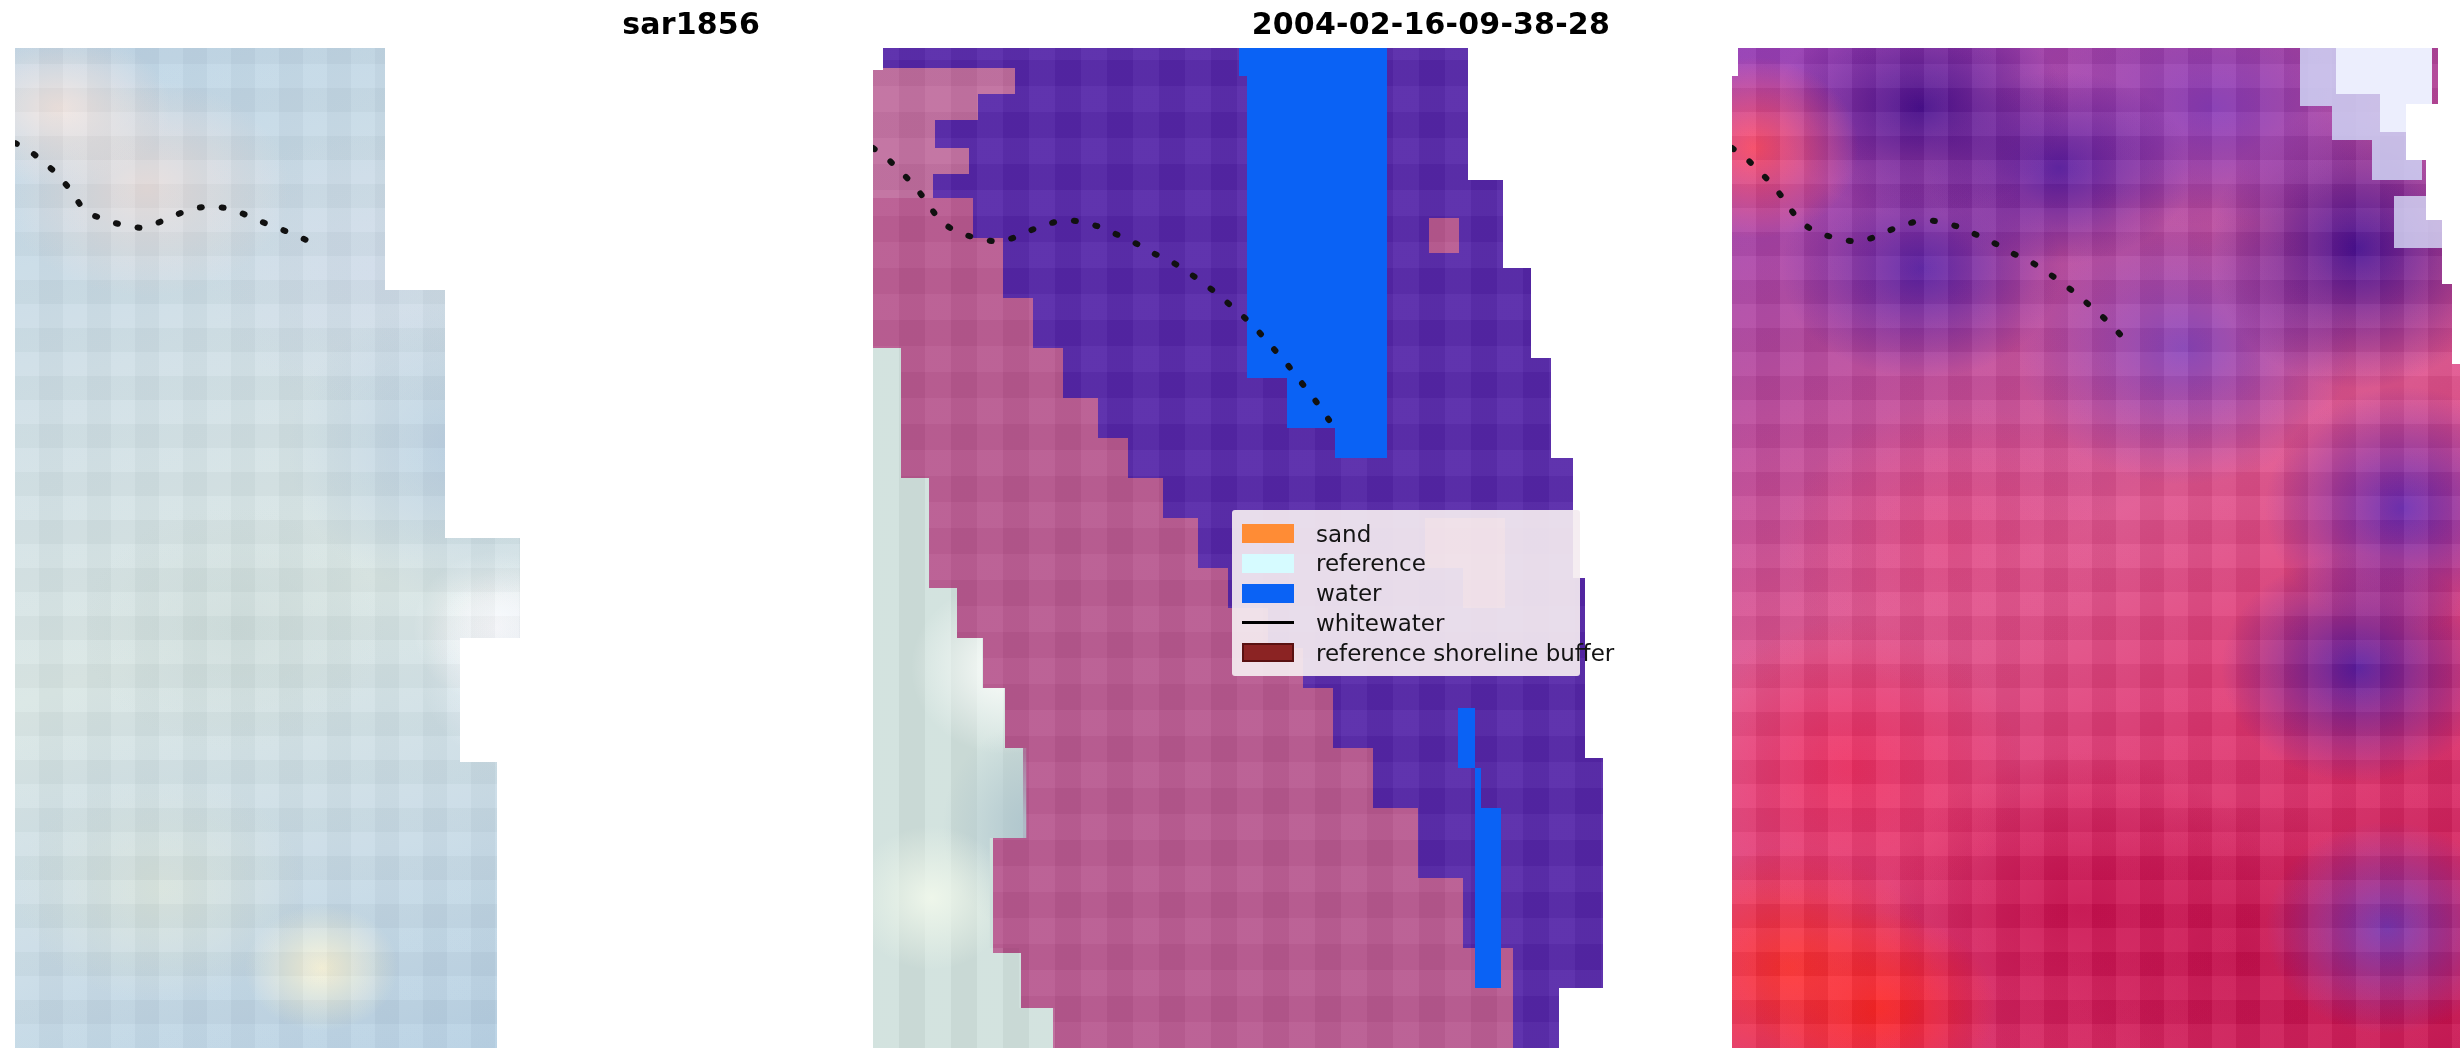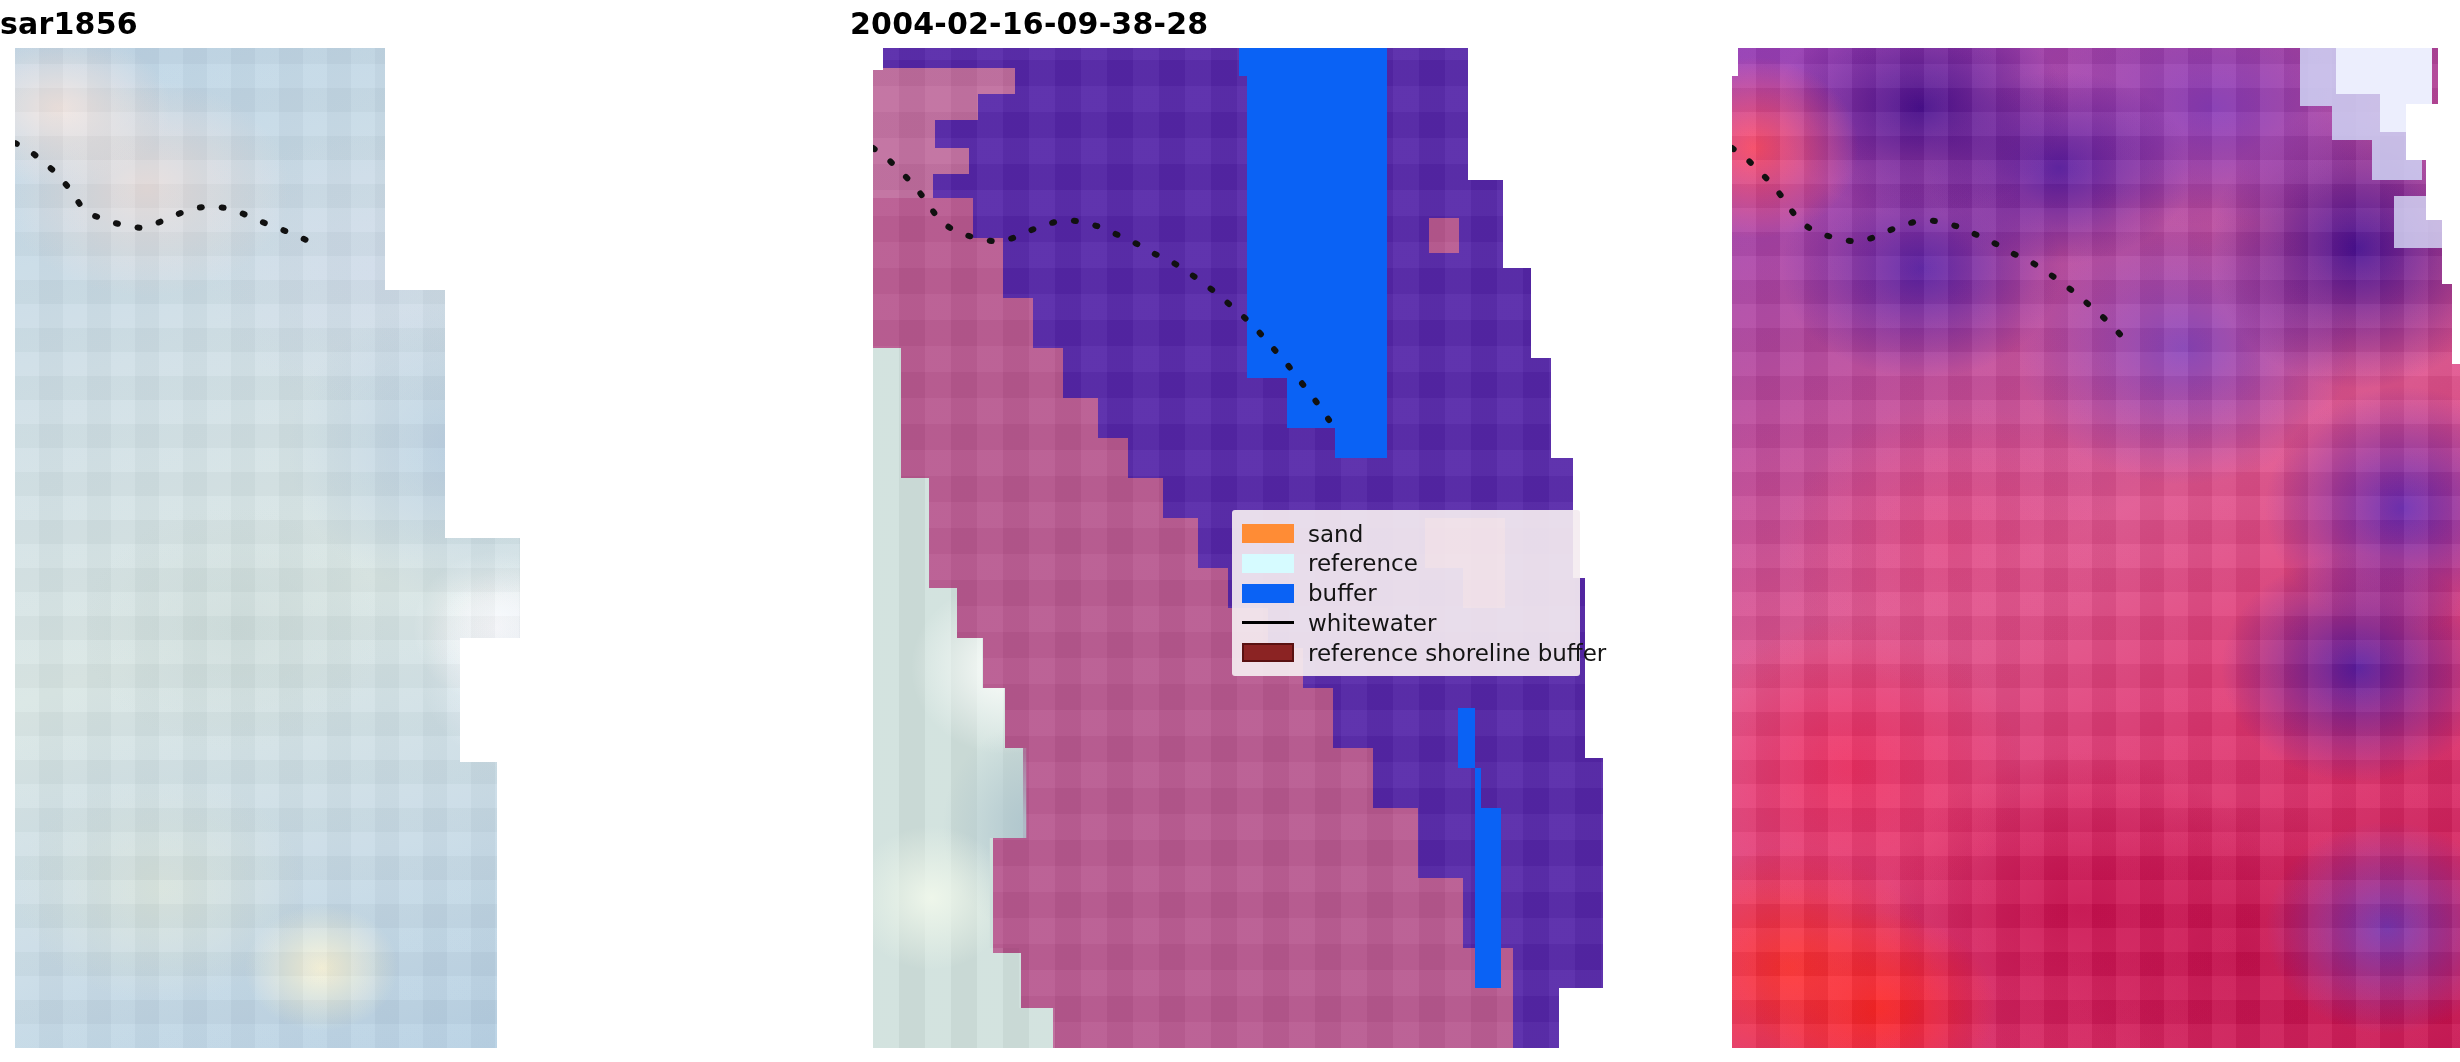--- a/index.html
+++ b/index.html
@@ -27,21 +27,21 @@
   .panel {
     position: absolute;
     top: 0;
     height: 1062px;
   }
   .panel-title {
     position: absolute;
     top: 6px;
     left: 0;
     width: 100%;
-    text-align: left;
+    text-align: right;
     font-size: 30px;
     font-weight: bold;
     color: #000000;
     letter-spacing: 0.2px;
     line-height: 36px;
     white-space: nowrap;
   }
   .axes {
     position: absolute;
     overflow: hidden;
@@ -86,20 +86,21 @@
     padding: 9px 12px 9px 10px;
     display: flex;
     flex-direction: column;
     justify-content: space-between;
     z-index: 40;
   }
   .legend-row {
     display: flex;
     align-items: center;
     height: 29px;
+    gap: 8px;
   }
   .legend-key {
     width: 52px;
     height: 19px;
     flex: 0 0 52px;
     margin-right: 14px;
     box-sizing: border-box;
   }
   .legend-key.line-key {
     height: 19px;
@@ -244,21 +245,21 @@
       <div class="legend-row">
         <span class="legend-key" style="background:#ff8c35;"></span>
         <span class="legend-label">sand</span>
       </div>
       <div class="legend-row">
         <span class="legend-key" style="background:#d6fbff;"></span>
         <span class="legend-label">reference</span>
       </div>
       <div class="legend-row">
         <span class="legend-key" style="background:#0a62f5;"></span>
-        <span class="legend-label">buffer</span>
+        <span class="legend-label">water</span>
       </div>
       <div class="legend-row">
         <span class="legend-key line-key"></span>
         <span class="legend-label">whitewater</span>
       </div>
       <div class="legend-row">
         <span class="legend-key" style="background:#8b2323; border:2px solid #5a1111;"></span>
         <span class="legend-label">reference shoreline buffer</span>
       </div>
     </div>

